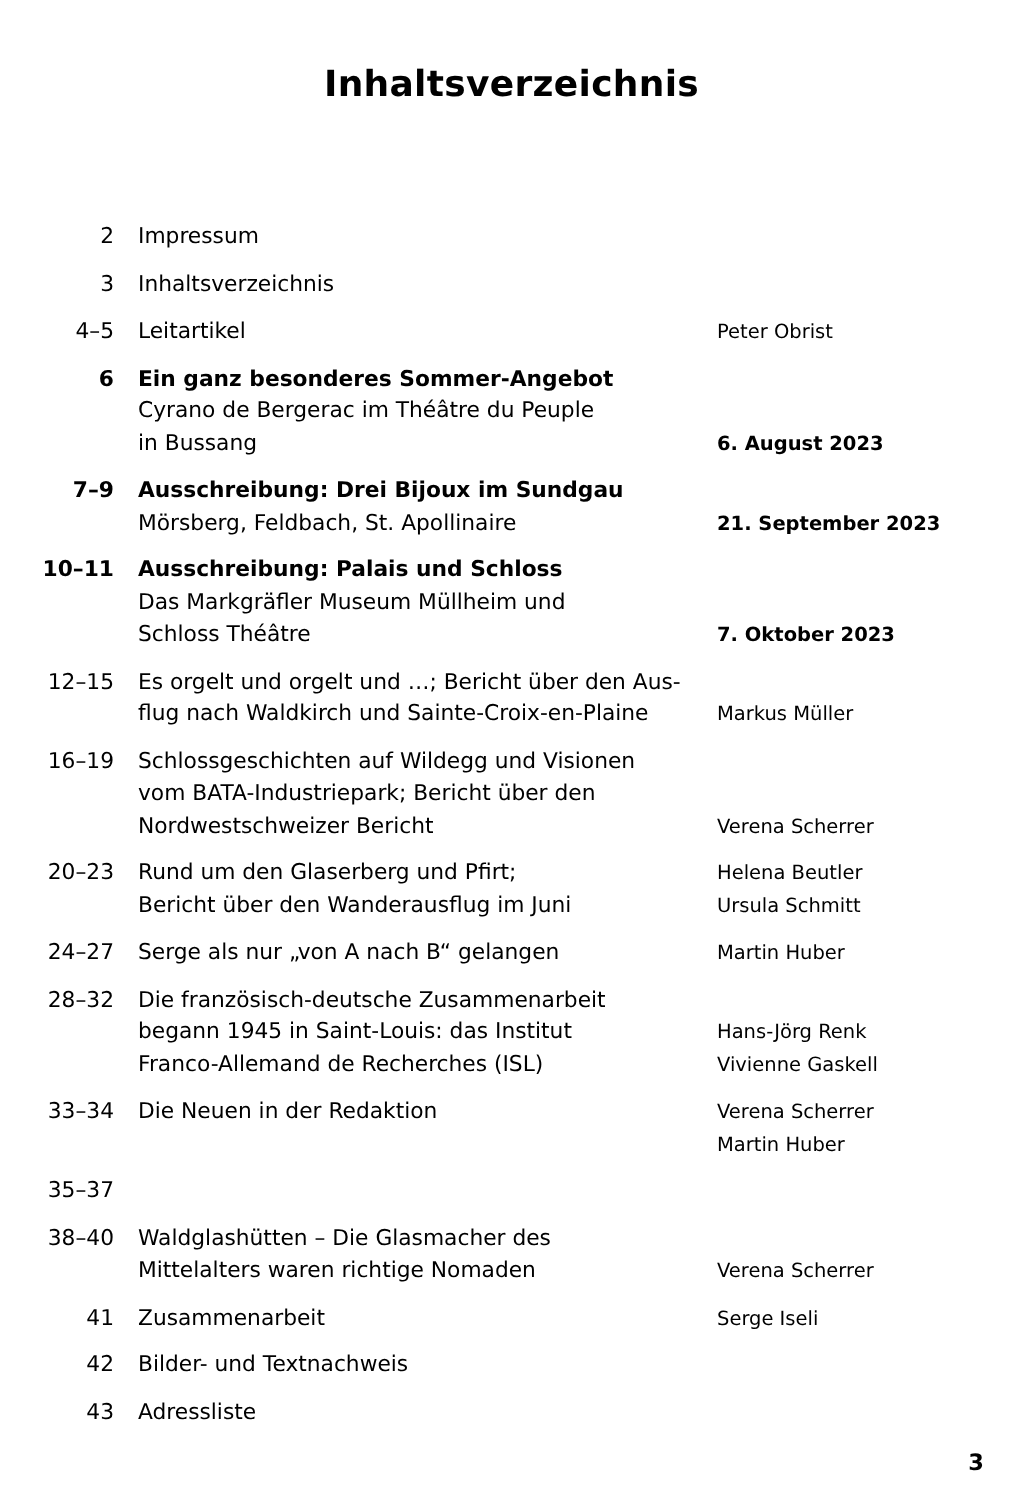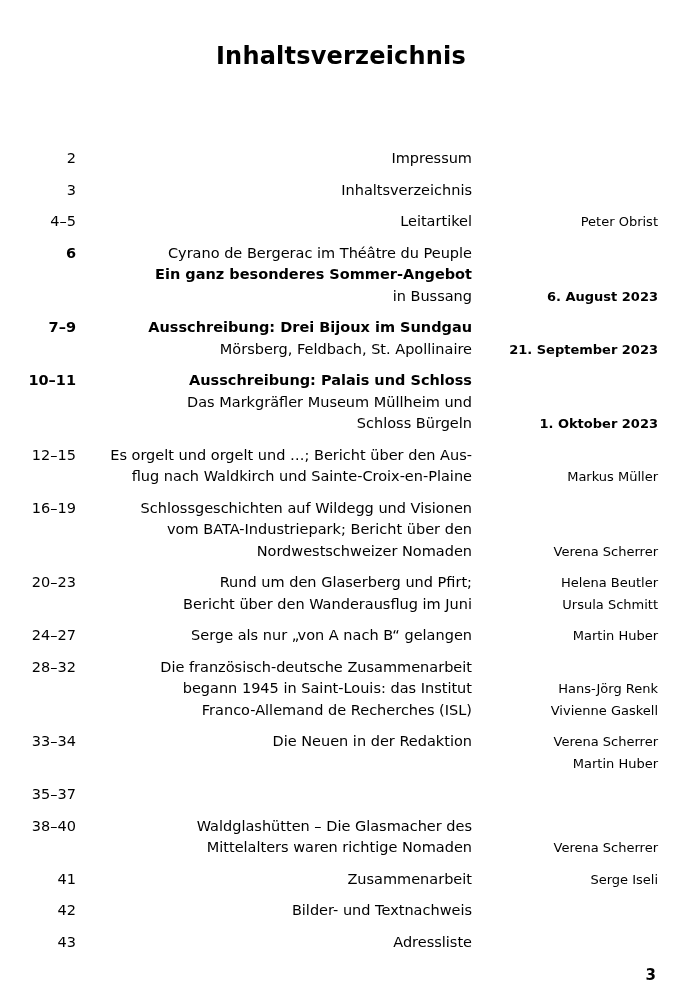--- a/index.html
+++ b/index.html
@@ -65,21 +65,20 @@
     font-size: 13px;
     line-height: 21.5px;
     padding-left: 6px;
   }
   .bold {
     font-weight: bold;
   }
   .title-line, .author-line {
     display: block;
     white-space: pre;
-    text-align: right;
   }
   .folio {
     position: absolute;
     left: 0;
     top: 966px;
     width: 682px;
     text-align: right;
     padding-right: 26px;
     box-sizing: border-box;
     font-size: 15px;
@@ -116,22 +115,22 @@
           <span class="title-line">Leitartikel</span>
         </div>
         <div class="col-author">
           <span class="author-line">Peter Obrist</span>
         </div>
       </div>
       <div style="height: 10px;"></div>
       <div class="toc-row">
         <div class="col-pages bold">6</div>
         <div class="col-title">
+          <span class="title-line bold">Ein ganz besonderes Sommer-Angebot</span>
           <span class="title-line">Cyrano de Bergerac im Théâtre du Peuple</span>
-          <span class="title-line bold">Ein ganz besonderes Sommer-Angebot</span>
           <span class="title-line">in Bussang</span>
         </div>
         <div class="col-author">
           <span class="author-line bold">&nbsp;</span>
           <span class="author-line bold">&nbsp;</span>
           <span class="author-line bold">6. August 2023</span>
         </div>
       </div>
       <div style="height: 10px;"></div>
       <div class="toc-row">
@@ -144,47 +143,47 @@
           <span class="author-line bold">&nbsp;</span>
           <span class="author-line bold">21. September 2023</span>
         </div>
       </div>
       <div style="height: 10px;"></div>
       <div class="toc-row">
         <div class="col-pages bold">10–11</div>
         <div class="col-title">
           <span class="title-line bold">Ausschreibung: Palais und Schloss</span>
           <span class="title-line">Das Markgräfler Museum Müllheim und</span>
-          <span class="title-line">Schloss Bürgeln</span>
-        </div>
-        <div class="col-author">
-          <span class="author-line bold">&nbsp;</span>
-          <span class="author-line bold">&nbsp;</span>
-          <span class="author-line bold">1. Oktober 2023</span>
+          <span class="title-line">Schloss Théâtre</span>
+        </div>
+        <div class="col-author">
+          <span class="author-line bold">&nbsp;</span>
+          <span class="author-line bold">&nbsp;</span>
+          <span class="author-line bold">7. Oktober 2023</span>
         </div>
       </div>
       <div style="height: 10px;"></div>
       <div class="toc-row">
         <div class="col-pages">12–15</div>
         <div class="col-title">
           <span class="title-line">Es orgelt und orgelt und …; Bericht über den Aus-</span>
           <span class="title-line">flug nach Waldkirch und Sainte-Croix-en-Plaine</span>
         </div>
         <div class="col-author">
           <span class="author-line">&nbsp;</span>
           <span class="author-line">Markus Müller</span>
         </div>
       </div>
       <div style="height: 10px;"></div>
       <div class="toc-row">
         <div class="col-pages">16–19</div>
         <div class="col-title">
           <span class="title-line">Schlossgeschichten auf Wildegg und Visionen</span>
           <span class="title-line">vom BATA-Industriepark; Bericht über den</span>
-          <span class="title-line">Nordwestschweizer Nomaden</span>
+          <span class="title-line">Nordwestschweizer Bericht</span>
         </div>
         <div class="col-author">
           <span class="author-line">&nbsp;</span>
           <span class="author-line">&nbsp;</span>
           <span class="author-line">Verena Scherrer</span>
         </div>
       </div>
       <div style="height: 10px;"></div>
       <div class="toc-row">
         <div class="col-pages">20–23</div>

